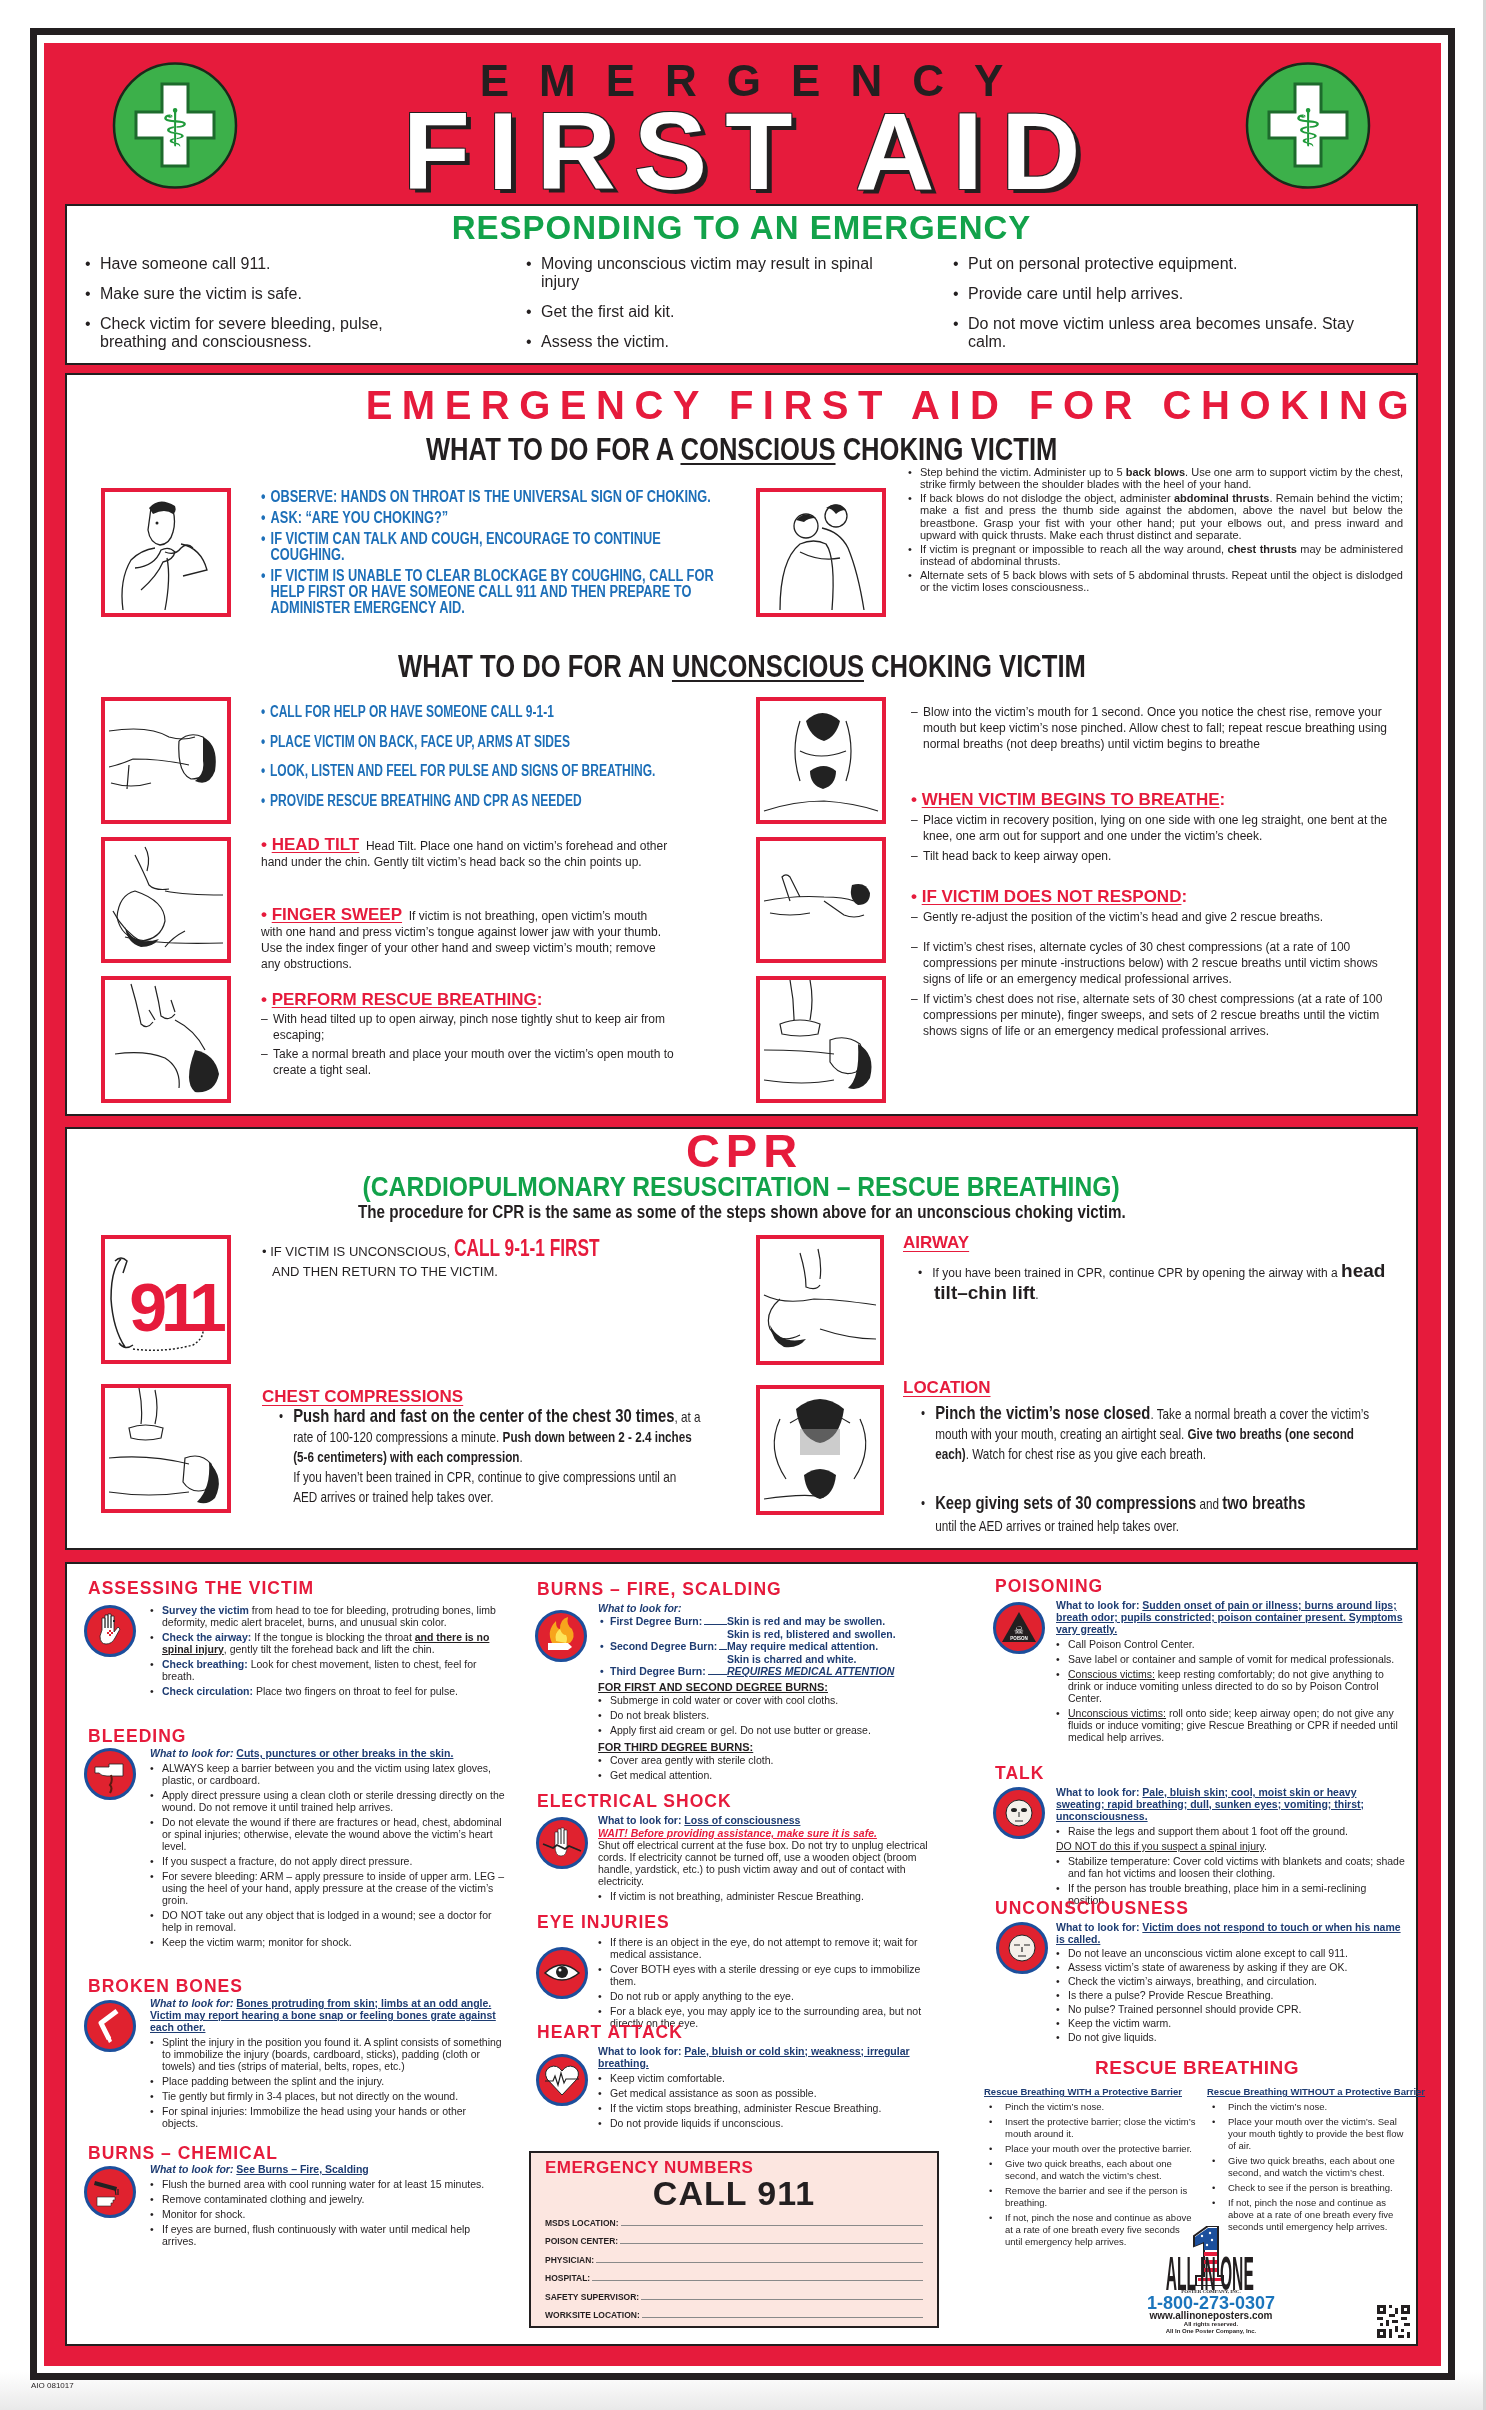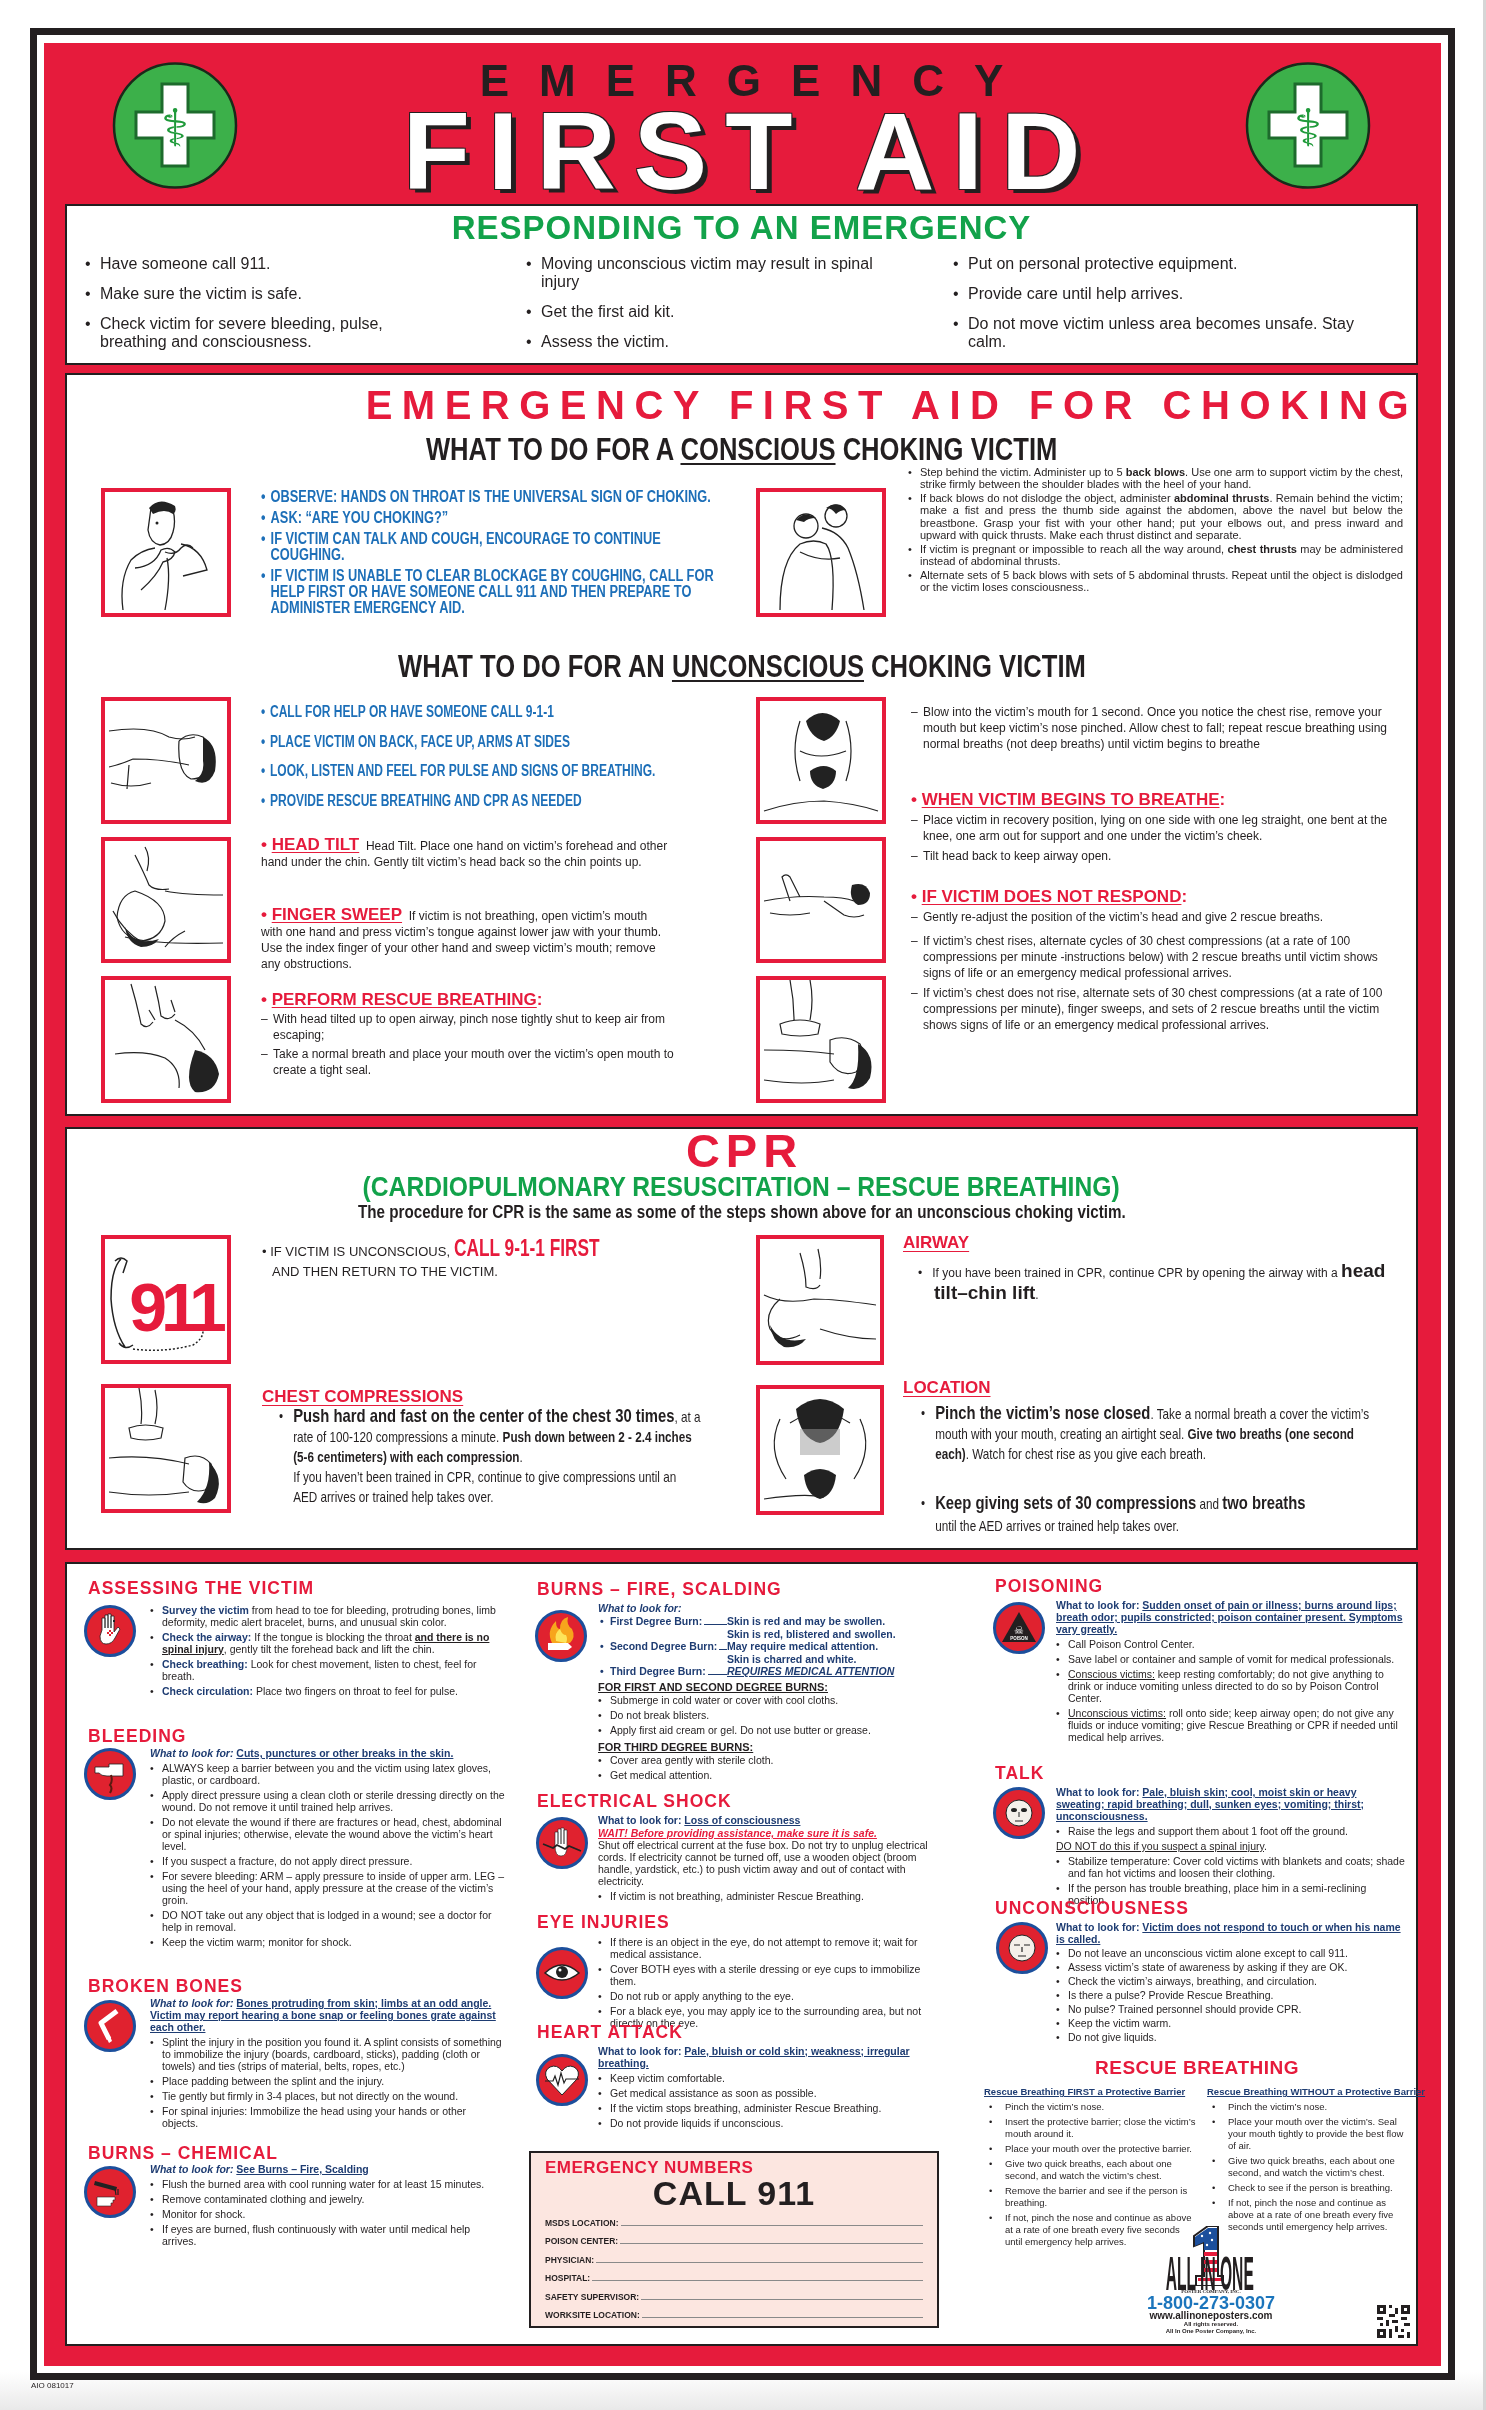--- a/index.html
+++ b/index.html
@@ -242,21 +242,21 @@
         <g fill="none" stroke="#222" stroke-width="1.2">
           <path d="M30 0q4 20 4 40M50 0q4 20 0 40M20 44q20-8 40 0l-2 10q-18 4-36 0z M4 70q40 0 70 4M4 100q40 6 70 0"></path>
           <path d="M70 60q16-6 30 4q8 16-4 28q-16 6-26-10z"></path>
         </g>
         <path d="M98 64q18 10 12 34q-8 14-22 10q12-10 10-44z" fill="#222"></path>
       </svg>
   </div>
   <div class="a body12" style="left:911px;top:889px;width:480px">
     <div class="redlbl">• <u>IF VICTIM DOES NOT RESPOND</u><span>:</span></div>
     <ul class="d" style="margin-top:4px">
-      <li style="margin-bottom:8px">Gently re-adjust the position of the victim’s head and give 2 rescue breaths.</li>
+      <li style="margin-bottom:14px">Gently re-adjust the position of the victim’s head and give 2 rescue breaths.</li>
       <li style="margin-bottom:4px">If victim’s chest rises, alternate cycles of 30 chest compressions (at a rate of 100 compressions per minute -instructions below) with 2 rescue breaths until victim shows signs of life or an emergency medical professional arrives.</li>
       <li>If victim’s chest does not rise, alternate sets of 30 chest compressions (at a rate of 100 compressions per minute), finger sweeps, and sets of 2 rescue breaths until the victim shows signs of life or an emergency medical professional arrives.</li>
     </ul>
   </div>
 
   <div class="panel" style="top:1127px;height:423px"></div>
   <div class="a cpr-title">CPR</div>
   <div class="a center-row" style="top:1173px"><span class="cpr-sub">(CARDIOPULMONARY RESUSCITATION – RESCUE BREATHING)</span></div>
   <div class="a center-row" style="top:1202px"><span class="cpr-intro">The procedure for CPR is the same as some of the steps shown above for an unconscious choking victim.</span></div>
 
@@ -572,21 +572,21 @@
       <li style="margin-top:2px">Check the victim’s airways, breathing, and circulation.</li>
       <li style="margin-top:2px">Is there a pulse? Provide Rescue Breathing.</li>
       <li style="margin-top:2px">No pulse? Trained personnel should provide CPR.</li>
       <li style="margin-top:2px">Keep the victim warm.</li>
       <li style="margin-top:2px">Do not give liquids.</li>
     </ul>
   </div>
 
   <div class="a rb-t">RESCUE BREATHING</div>
   <div class="rb-col" style="left:984px;width:212px">
-    <div class="rbh">Rescue Breathing FIRST a Protective Barrier</div>
+    <div class="rbh">Rescue Breathing WITH a Protective Barrier</div>
     <ul class="b">
       <li>Pinch the victim’s nose.</li>
       <li>Insert the protective barrier; close the victim’s mouth around it.</li>
       <li>Place your mouth over the protective barrier.</li>
       <li>Give two quick breaths, each about one second, and watch the victim’s chest.</li>
       <li>Remove the barrier and see if the person is breathing.</li>
       <li>If not, pinch the nose and continue as above at a rate of one breath every five seconds until emergency help arrives.</li>
     </ul>
   </div>
   <div class="rb-col" style="left:1207px;width:205px">

